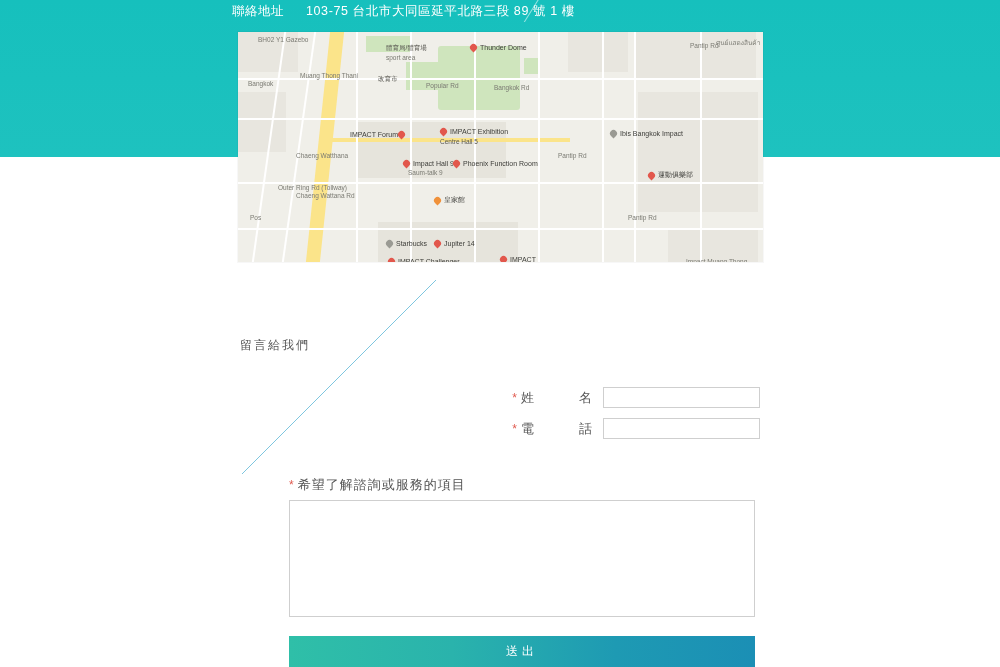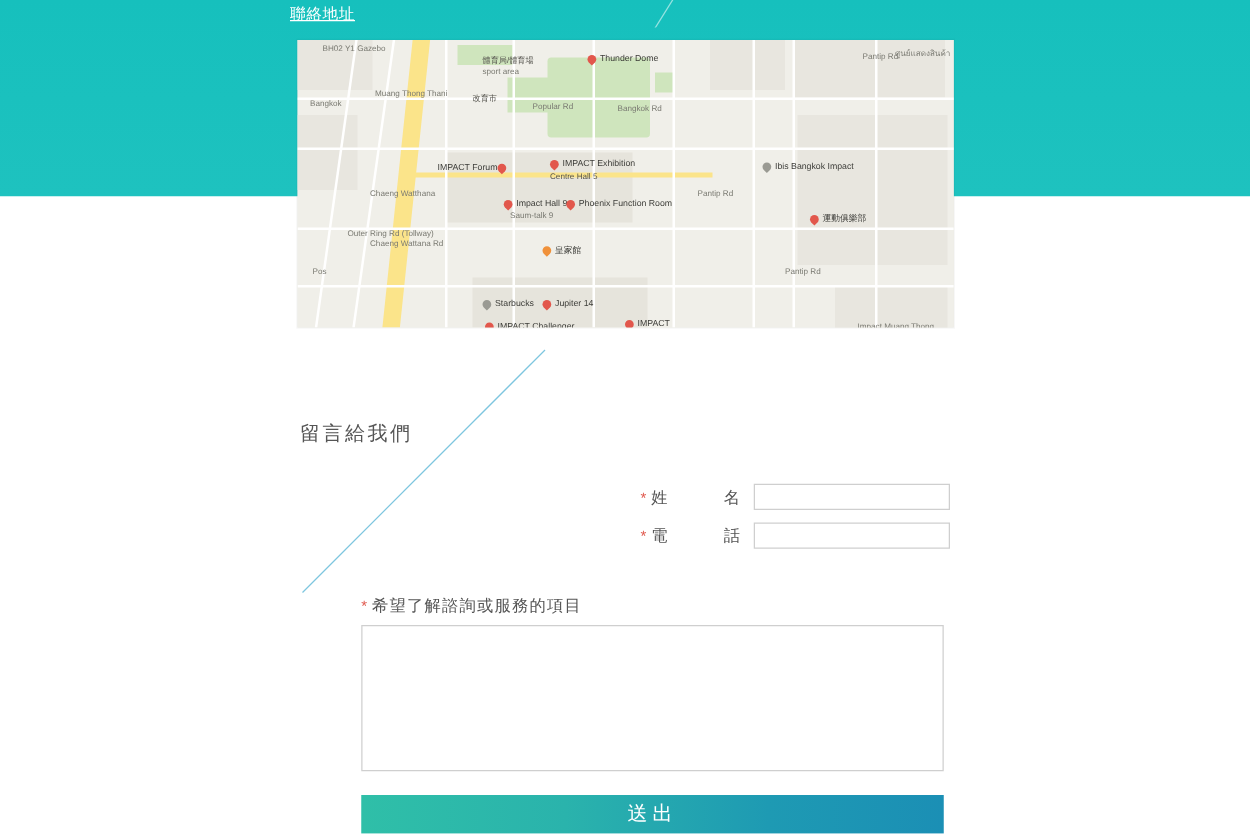--- a/index.html
+++ b/index.html
@@ -28,21 +28,21 @@
   .addr-row {
     position: absolute;
     left: 232px; top: 0px;
     height: 22px;
     display: flex; align-items: center;
     color: #ffffff;
     font-size: 12.5px;
     letter-spacing: 0.5px;
     white-space: nowrap;
   }
-  .addr-label { margin-right: 22px; text-decoration: underline; }
+  .addr-label { margin-right: 22px; }
   .addr-value { letter-spacing: 0.6px; }
 
   
   .diag-top {
     position: absolute;
     left: 520px; top: -4px;
     width: 60px; height: 26px;
     overflow: hidden;
     pointer-events: none;
   }
@@ -118,21 +118,21 @@
     left: 240px; top: 278px;
     width: 196px; height: 196px;
     pointer-events: none;
   }
   .diag-line svg { display: block; }
 
   
   .form-title {
     position: absolute;
     left: 240px; top: 337px;
-    font-size: 16px;
+    font-size: 12px;
     color: #555555;
     letter-spacing: 2px;
   }
   .form-area {
     position: absolute;
     left: 240px; top: 385px;
     width: 520px;
   }
   .field-row {
     display: flex;
@@ -200,35 +200,36 @@
     color: #333;
     padding: 6px;
     font-family: "Liberation Sans", sans-serif;
   }
   .submit-btn {
     position: absolute;
     left: 289px; top: 636px;
     width: 466px; height: 31px;
     border: none;
     color: #ffffff;
-    font-size: 16px;
+    font-size: 12px;
     letter-spacing: 4px;
     cursor: pointer;
     background: linear-gradient(90deg, #2fbfa8 0%, #2ab3ac 35%, #1e9ab3 70%, #1b8fb5 100%);
     font-family: "Liberation Sans", sans-serif;
   }
 </style>
 </head>
 <body>
 
 <div id="page">
 
   <div class="teal-band">
     <div class="addr-row">
       <span class="addr-label">聯絡地址</span>
+      <span class="addr-value">103-75 台北市大同區延平北路三段 89 號 1 樓</span>
     </div>
     <div class="diag-top">
         <div class="ln"></div>
       </div>
   </div>
 
   <div class="map-wrap">
     <div class="map-canvas">
       <div class="map-bg"></div>
 

